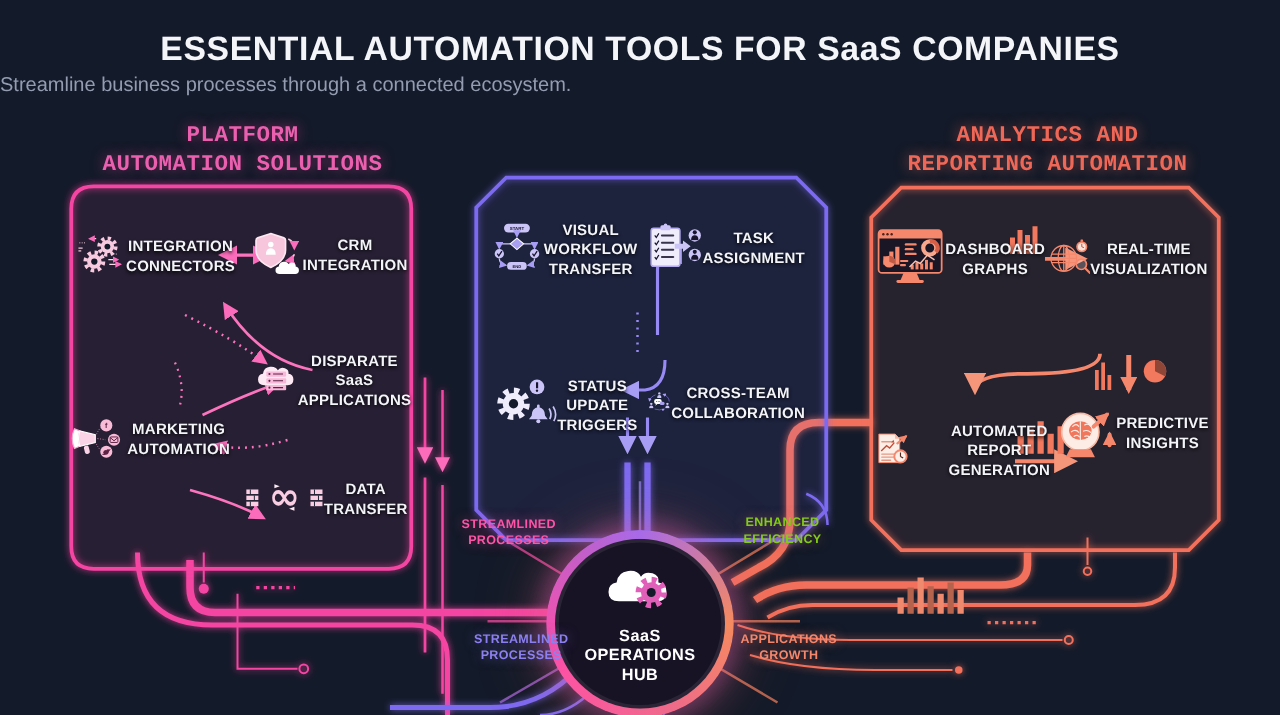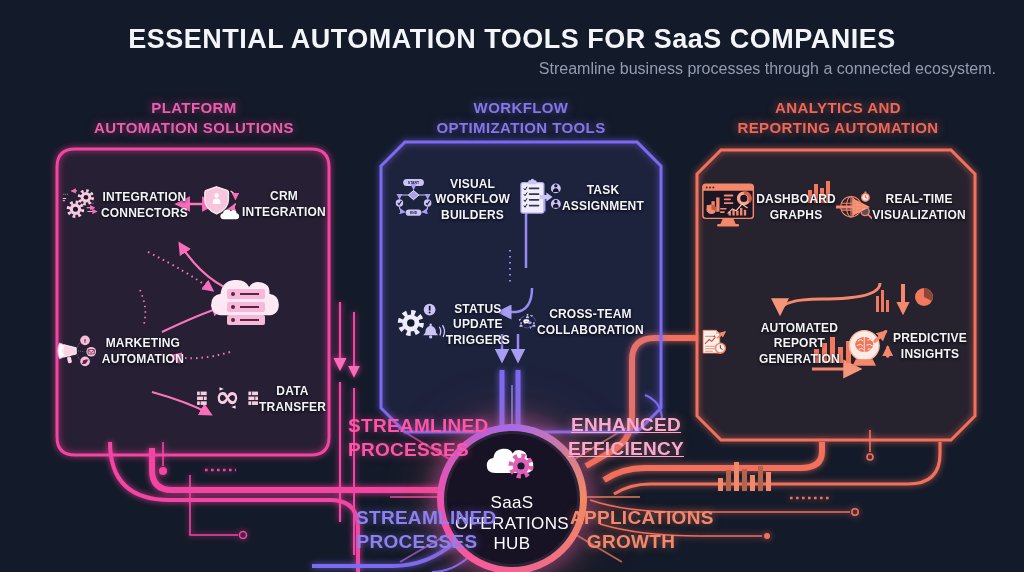--- a/index.html
+++ b/index.html
@@ -2,45 +2,45 @@
 <html><head>
 <meta charset="utf-8">
 <style>
   html,body{margin:0;padding:0;background:#0b111d;}
   .canvas{position:relative;width:1024px;height:572px;background:#131a29;overflow:hidden;
     font-family:"Liberation Sans",sans-serif;}
   .layer{position:absolute;left:0;top:0;}
   #traces{z-index:1;} #panels{z-index:2;} #connectors{z-index:3;}
   .hdr-title{position:absolute;top:24px;left:0;width:1024px;text-align:center;z-index:4;
     color:#f3f5f9;font-size:27px;font-weight:bold;letter-spacing:.5px;}
-  .hdr-sub{position:absolute;top:60px;left:0;width:996px;text-align:right;z-index:4;
+  .hdr-sub{position:absolute;top:60px;left:0;width:996px;text-align:left;z-index:4;
     color:#939cb1;font-size:16px;}
-  .sec-title{position:absolute;z-index:4;text-align:center;font-size:15px;font-weight:bold;
-    line-height:1.3;letter-spacing:.4px;white-space:pre-line;}
+  .sec-title{position:absolute;z-index:4;text-align:center;font-size:18px;font-weight:bold;
+    line-height:1.3;letter-spacing:.4px;white-space:pre-line;font-family:Liberation Mono, monospace;}
   .sec-pink{left:52px;top:98px;width:284px;color:#ea5fae;text-shadow:0 0 10px rgba(242,70,160,.55);}
   .sec-purple{left:388px;top:98px;width:266px;color:#8478e8;text-shadow:0 0 10px rgba(125,107,242,.55);}
   .sec-coral{left:700px;top:98px;width:276px;color:#ef6757;text-shadow:0 0 10px rgba(242,112,92,.55);}
   .item{position:absolute;z-index:4;display:flex;flex-direction:row;align-items:center;}
   .item svg{display:block;}
   .item-label{margin-top:4px;text-align:center;font-size:12px;font-weight:bold;color:#f2f4f8;
     line-height:1.3;letter-spacing:.2px;white-space:pre-line;text-shadow:0 1px 3px rgba(0,0,0,.9);}
-  .benefit{position:absolute;z-index:6;text-align:center;font-size:19px;font-weight:bold;
+  .benefit{position:absolute;z-index:6;text-align:center;font-size:10px;font-weight:bold;
     line-height:1.25;letter-spacing:.3px;white-space:pre-line;}
   .b1{left:348px;top:414px;width:118px;color:#ff54a8;text-shadow:0 0 9px rgba(255,84,168,.5);}
-  .b2{left:566px;top:413px;width:120px;color:#f9a8d4;text-shadow:0 0 9px rgba(245,135,108,.5);text-decoration:underline;}
+  .b2{left:566px;top:413px;width:120px;color:#84cc16;text-shadow:0 0 9px rgba(245,135,108,.5);}
   .b3{left:356px;top:506px;width:122px;color:#8d80f0;text-shadow:0 0 9px rgba(141,128,240,.5);}
   .b4{left:570px;top:506px;width:122px;color:#f5876c;text-shadow:0 0 9px rgba(245,135,108,.5);}
   .hub{position:absolute;left:437px;top:424px;width:150px;height:150px;z-index:5;border-radius:50%;
     background:conic-gradient(#a86ae8,#f58a5f 90deg,#ef6a8a 160deg,#ff4fa8 250deg,#c45ec8 320deg,#a86ae8);
     padding:7px;box-sizing:border-box;
     box-shadow:0 0 28px rgba(240,90,170,.5),0 0 60px rgba(240,120,90,.28);}
   .hub-inner{width:100%;height:100%;border-radius:50%;background:#181225;
     border:3px solid rgba(255,255,255,.08);box-sizing:border-box;
     display:flex;flex-direction:column;align-items:center;justify-content:center;}
-  .hub-text{margin-top:10px;text-align:center;color:#ffffff;font-size:17px;font-weight:normal;
+  .hub-text{margin-top:10px;text-align:center;color:#ffffff;font-size:13px;font-weight:bold;
     line-height:1.2;letter-spacing:.4px;white-space:pre-line;}
 </style>
 </head>
 <body>
 
 <div class="canvas">
 
   <svg id="traces" class="layer" width="1024" height="572">
     <defs>
       <marker id="mP6" markerWidth="6" markerHeight="6" refX="4.6" refY="3" orient="auto-start-reverse">
@@ -191,22 +191,20 @@
       <rect x="886" y="300" width="3" height="12"></rect>
       <circle cx="924" cy="297" r="9"></circle>
       <path d="M924 297 L924 288 A9 9 0 0 1 932 301 Z" fill="#8f4636"></path>
     </g>
   </svg>
 
   <div class="hdr-title">ESSENTIAL AUTOMATION TOOLS FOR SaaS COMPANIES</div>
   <div class="hdr-sub">Streamline business processes through a connected ecosystem.</div>
   <div class="sec-title sec-pink">PLATFORM
 AUTOMATION SOLUTIONS</div>
-  <div class="sec-title sec-purple">WORKFLOW
-OPTIMIZATION TOOLS</div>
   <div class="sec-title sec-coral">ANALYTICS AND
 REPORTING AUTOMATION</div>
 
   <div class="item" style="left:62px;top:158px;width:126px;">
     <svg width="104" height="92" viewBox="0 0 104 92">
       <g color="#f8cadf">
         <use href="#gear" x="38" y="2" width="52" height="52"></use>
         <use href="#gear" x="8" y="32" width="56" height="56"></use>
       </g>
       <g stroke="#fbd9e9" fill="none">
@@ -251,20 +249,22 @@
             <circle cx="30" cy="35" r="2"></circle>
             <circle cx="30" cy="48" r="2"></circle>
           </g>
         <g stroke="#5e2344" stroke-width="2">
             <path d="M37 22 H56"></path>
             <path d="M37 35 H56"></path>
             <path d="M37 48 H56"></path>
           </g>
       </g>
     </svg>
+    <div class="item-label">DISPARATE SaaS
+APPLICATIONS</div>
   </div>
 
   <div class="item" style="left:56px;top:312px;width:128px;">
     <svg width="104" height="76" viewBox="0 0 104 76">
       <path d="M8 22 Q0 40 8 58 L18 54 Q13 40 18 26 Z" fill="#ffffff" stroke="#f3a8cf" stroke-width="2"></path>
       <path d="M18 26 Q13 40 18 54 L46 47 L46 33 Z" fill="#fbd3e6" stroke="#ffffff" stroke-width="2"></path>
       <rect x="26" y="53" width="9" height="15" rx="3.5" fill="#fbd3e6" transform="rotate(-14 30 60)"></rect>
       <g stroke="#f3a8cf" stroke-width="1.6" stroke-dasharray="1.5 3" fill="none">
         <path d="M48 32 Q52 24 56 20"></path>
           <path d="M50 40 Q58 41 64 42"></path>
@@ -318,21 +318,21 @@
       </g>
       <path d="M52 30 L65 41 L52 52 L39 41 Z" fill="#a89ff0" stroke="#ffffff" stroke-width="2"></path>
       <circle cx="18" cy="60" r="9" fill="#cbc4f7"></circle>
       <path d="M14 60 L17 64 L23 55" fill="none" stroke="#17142c" stroke-width="2.5"></path>
       <circle cx="86" cy="60" r="9" fill="#cbc4f7"></circle>
       <path d="M82 60 L85 64 L91 55" fill="none" stroke="#17142c" stroke-width="2.5"></path>
       <rect x="33" y="76" width="38" height="15" rx="7.5" fill="#cbc4f7"></rect>
       <text x="52" y="87" font-size="8" font-weight="bold" fill="#17142c" text-anchor="middle">END</text>
     </svg>
     <div class="item-label">VISUAL WORKFLOW
-BUILDERS</div>
+TRANSFER</div>
   </div>
 
   <div class="item" style="left:516px;top:152px;width:128px;">
     <svg width="112" height="90" viewBox="0 0 112 90">
       <rect x="12" y="10" width="56" height="74" rx="5" fill="#efecfc" stroke="#b3aaf2" stroke-width="3"></rect>
       <rect x="30" y="4" width="20" height="10" rx="3" fill="#cbc4f7"></rect>
         <circle cx="40" cy="4" r="3.5" fill="#cbc4f7"></circle>
       <g stroke="#17142c" stroke-width="2.4" fill="none">
         <path d="M19 24 L22 28 L27 20"></path>
           <path d="M19 38 L22 42 L27 34"></path>
@@ -445,21 +445,21 @@
       <circle cx="80" cy="19" r="13" fill="#f5876c"></circle>
       <circle cx="80" cy="19" r="9" fill="#fde3da"></circle>
       <path d="M80 19 V12 M80 19 L85 21" stroke="#b3442f" stroke-width="2" fill="none"></path>
       <circle cx="79" cy="60" r="12" fill="rgba(253,227,218,.25)" stroke="#f5876c" stroke-width="4"></circle>
       <path d="M88 69 L99 80" stroke="#f5876c" stroke-width="5" stroke-linecap="round"></path>
     </svg>
     <div class="item-label">REAL-TIME
 VISUALIZATION</div>
   </div>
 
-  <div class="item" style="left:700px;top:296px;width:140px;gap:28px;">
+  <div class="item" style="left:700px;top:313px;width:140px;gap:28px;">
     <svg width="100" height="92" viewBox="0 0 100 92">
       <path d="M10 8 H52 L64 20 V82 H10 Z" fill="#fdeee8" stroke="#f5876c" stroke-width="2.5"></path>
       <path d="M52 8 V20 H64 Z" fill="#f8b8a2"></path>
       <g fill="#e08a74" opacity=".85">
         <rect x="16" y="26" width="30" height="3.5" rx="1.5"></rect>
           <rect x="16" y="58" width="36" height="3.5" rx="1.5"></rect>
         <rect x="16" y="66" width="36" height="3.5" rx="1.5"></rect>
           <rect x="16" y="74" width="26" height="3.5" rx="1.5"></rect>
       </g>
       <path d="M16 52 L30 38 L38 44 L50 30" stroke="#c44e38" stroke-width="3.5" fill="none"></path>

